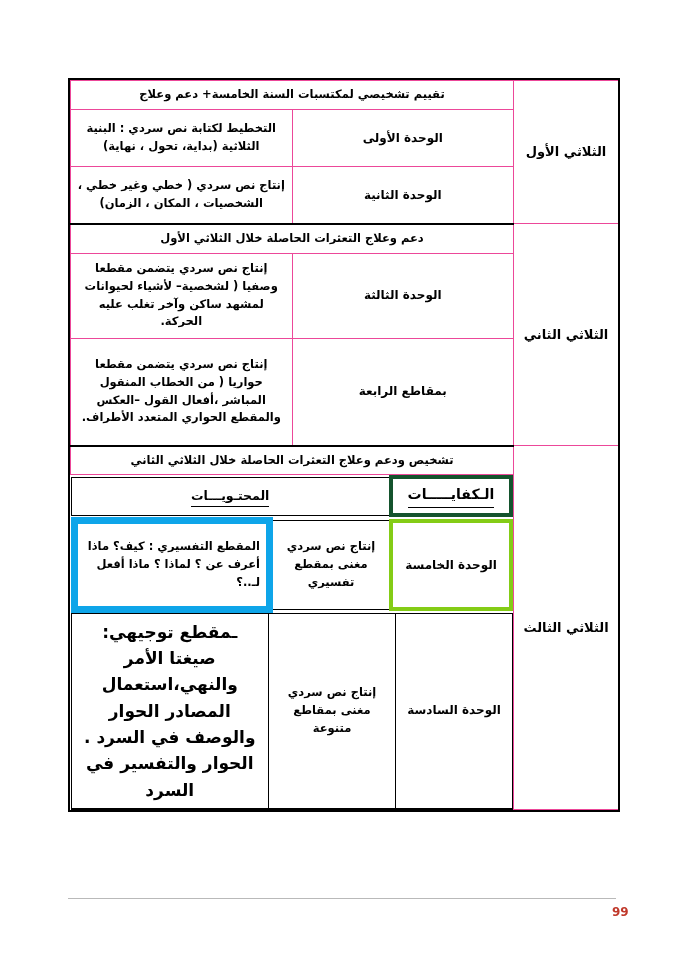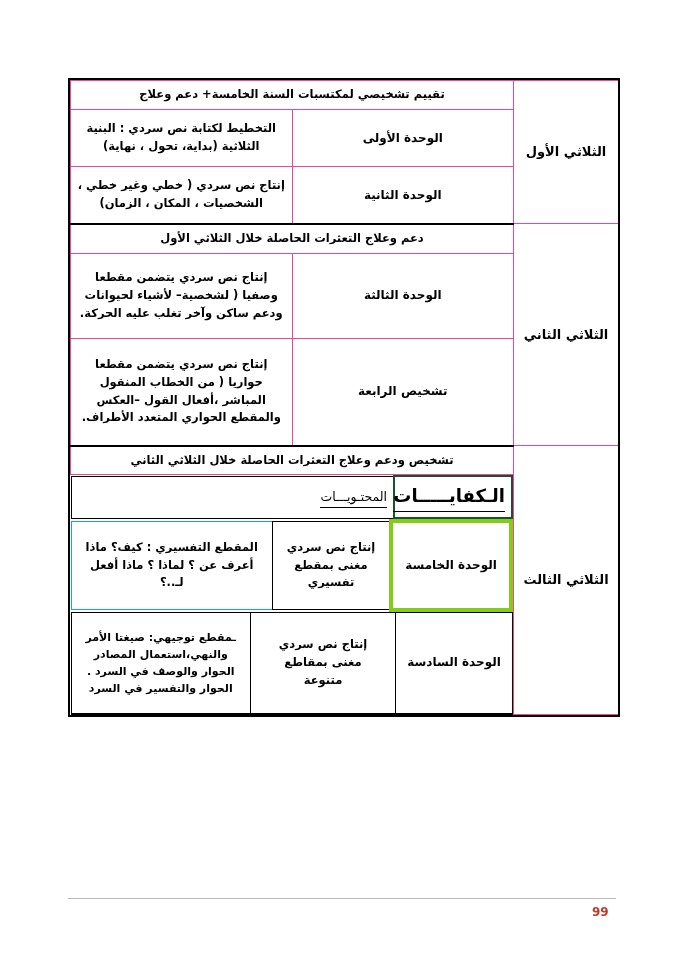--- a/index.html
+++ b/index.html
@@ -81,21 +81,21 @@
   .footer-rule {
     position: absolute;
     left: 68px;
     right: 62px;
     top: 898px;
     border-top: 1px solid #b9b9b9;
   }
   .page-number {
     position: absolute;
     top: 905px;
-    left: 592px;
+    left: 612px;
     font-size: 12px;
     color: #c0392b;
     font-weight: bold;
     font-family: "DejaVu Sans", sans-serif;
   }
   td.tall { height: 46px; }
 </style>
 </head>
 <body>
 
@@ -117,68 +117,68 @@
         <td class="unit thickcell-b">الوحدة الثانية</td>
         <td class="content tall thickcell-b">إنتاج نص سردي ( خطي وغير خطي ، الشخصيات ، المكان ، الزمان)</td>
       </tr>
 
       <tr class="thickrow">
         <td class="term" rowspan="3">الثلاثي الثاني</td>
         <td class="banner" colspan="2">دعم وعلاج التعثرات الحاصلة خلال الثلاثي الأول</td>
       </tr>
       <tr>
         <td class="unit">الوحدة الثالثة</td>
-        <td class="content" style="height:74px">إنتاج نص سردي يتضمن مقطعا وصفيا ( لشخصية– لأشياء لحيوانات ودعم ساكن وآخر تغلب عليه الحركة.</td>
+        <td class="content" style="height:74px">إنتاج نص سردي يتضمن مقطعا وصفيا ( لشخصية– لأشياء لحيوانات لمشهد ساكن وآخر تغلب عليه الحركة.</td>
       </tr>
       <tr>
-        <td class="unit thickcell-b">تشخيص الرابعة</td>
+        <td class="unit thickcell-b">بمقاطع الرابعة</td>
         <td class="content thickcell-b" style="height:96px">إنتاج نص سردي يتضمن مقطعا حواريا ( من الخطاب المنقول المباشر ،أفعال القول –العكس والمقطع الحواري المتعدد الأطراف.</td>
       </tr>
 
       <tr class="thickrow">
         <td class="term" rowspan="4">الثلاثي الثالث</td>
         <td class="banner" colspan="2">تشخيص ودعم وعلاج التعثرات الحاصلة خلال الثلاثي الثاني</td>
       </tr>
       <tr>
         <td class="subhead" colspan="2" style="padding:0;border:none">
           <table style="border-collapse:collapse;width:100%;table-layout:fixed">
             <tbody>
                   <tr>
-              <td style="border:2px solid #14532d;width:104px;padding:5px 6px;text-align:center;font-size:18px;font-weight:bold">
+              <td style="border:4px solid #14532d;width:104px;padding:5px 6px;text-align:center;font-size:14px;font-weight:bold">
                 <span class="under">الـكفايـــــات</span>
               </td>
-              <td style="border:1px solid #000;padding:5px 6px;text-align:right;font-size:12.5px;font-weight:normal">
+              <td style="border:1px solid #000;padding:5px 6px;text-align:center;font-size:12.5px;font-weight:bold">
                 <span class="under">المحتـويـــات</span>
               </td>
             </tr>
           </tbody>
               </table>
         </td>
       </tr>
       <tr>
         <td colspan="2" style="padding:0;border:none">
           <table style="border-collapse:collapse;width:100%;table-layout:fixed">
             <tbody>
                   <tr>
               <td style="border:4px solid #84cc16;width:104px;padding:5px 6px;text-align:center;font-size:12px;font-weight:bold;height:70px">الوحدة الخامسة</td>
               <td style="border:1px solid #000;width:104px;padding:17px 6px;text-align:center;font-size:11.5px;font-weight:bold">إنتاج نص سردي مغنى بمقطع تفسيري</td>
-              <td style="border:1px solid #0ea5e9;padding:5px 6px;text-align:center;font-size:11.5px;font-weight:bold">المقطع التفسيري : كيف؟ ماذا أعرف عن ؟ لماذا ؟ ماذا أفعل لـ..؟</td>
+              <td style="border:7px solid #0ea5e9;padding:5px 6px;text-align:right;font-size:11.5px;font-weight:bold">المقطع التفسيري : كيف؟ ماذا أعرف عن ؟ لماذا ؟ ماذا أفعل لـ..؟</td>
             </tr>
           </tbody>
               </table>
         </td>
       </tr>
       <tr>
         <td colspan="2" style="padding:0;border:none">
           <table style="border-collapse:collapse;width:100%;table-layout:fixed">
             <tbody>
                   <tr>
               <td style="border:1px solid #000;border-bottom:2px solid #000;width:104px;padding:2px 6px;text-align:center;font-size:12px;font-weight:bold;height:96px">الوحدة السادسة</td>
-              <td style="border:1px solid #000;border-bottom:2px solid #000;width:104px;padding:5px 20px;text-align:center;font-size:11.5px;font-weight:bold">إنتاج نص سردي مغنى بمقاطع متنوعة</td>
-              <td style="border:1px solid #000;border-bottom:2px solid #000;padding:5px 6px;font-size:11px;font-weight:bold">ـمقطع توجيهي: صيغتا الأمر والنهي،استعمال المصادر الحوار والوصف في السرد . الحوار والتفسير في السرد</td>
+              <td style="border:1px solid #000;border-bottom:2px solid #000;width:104px;padding:5px 11px;text-align:center;font-size:11.5px;font-weight:bold">إنتاج نص سردي مغنى بمقاطع متنوعة</td>
+              <td style="border:1px solid #000;border-bottom:2px solid #000;padding:5px 6px;font-size:17px;font-weight:bold">ـمقطع توجيهي: صيغتا الأمر والنهي،استعمال المصادر الحوار والوصف في السرد . الحوار والتفسير في السرد</td>
             </tr>
           </tbody>
               </table>
         </td>
       </tr>
 
     </tbody>
       </table>
   </div>
 

